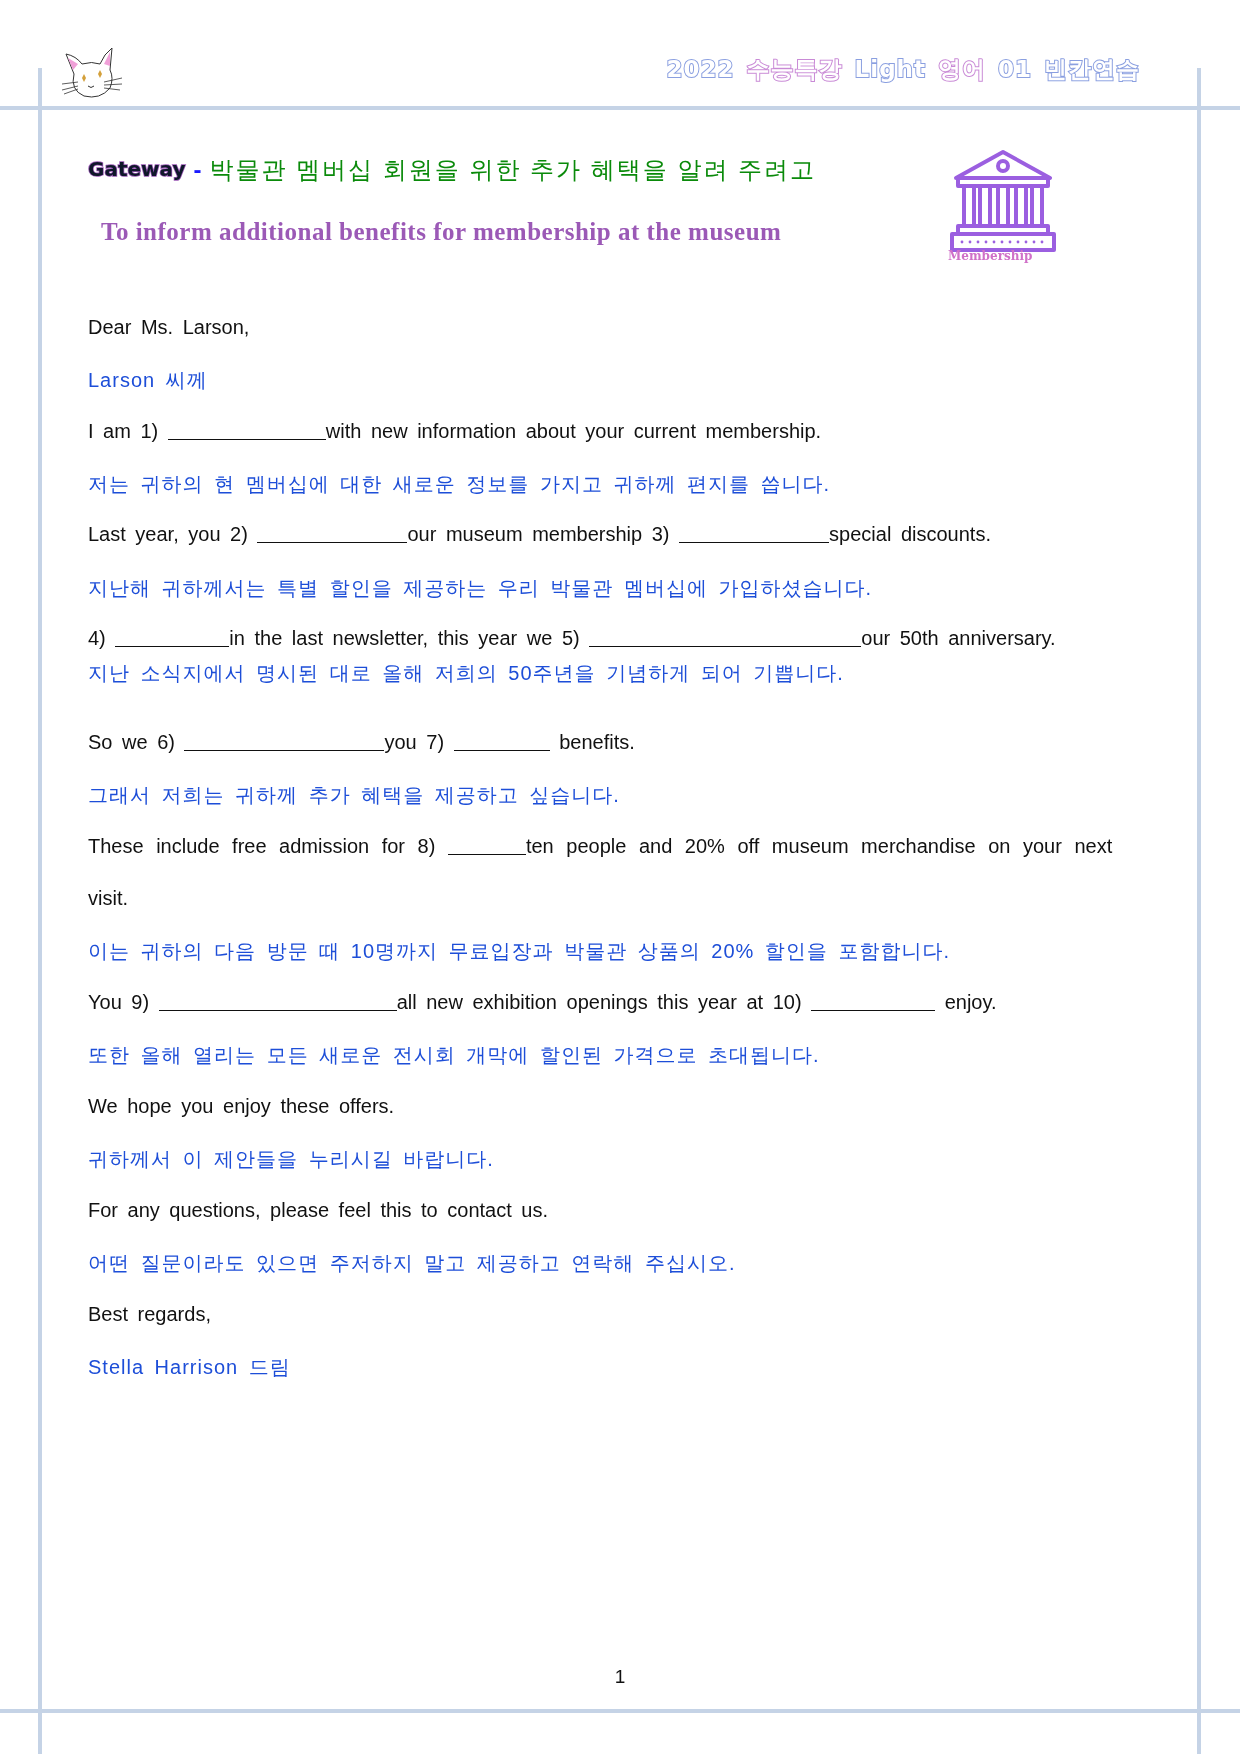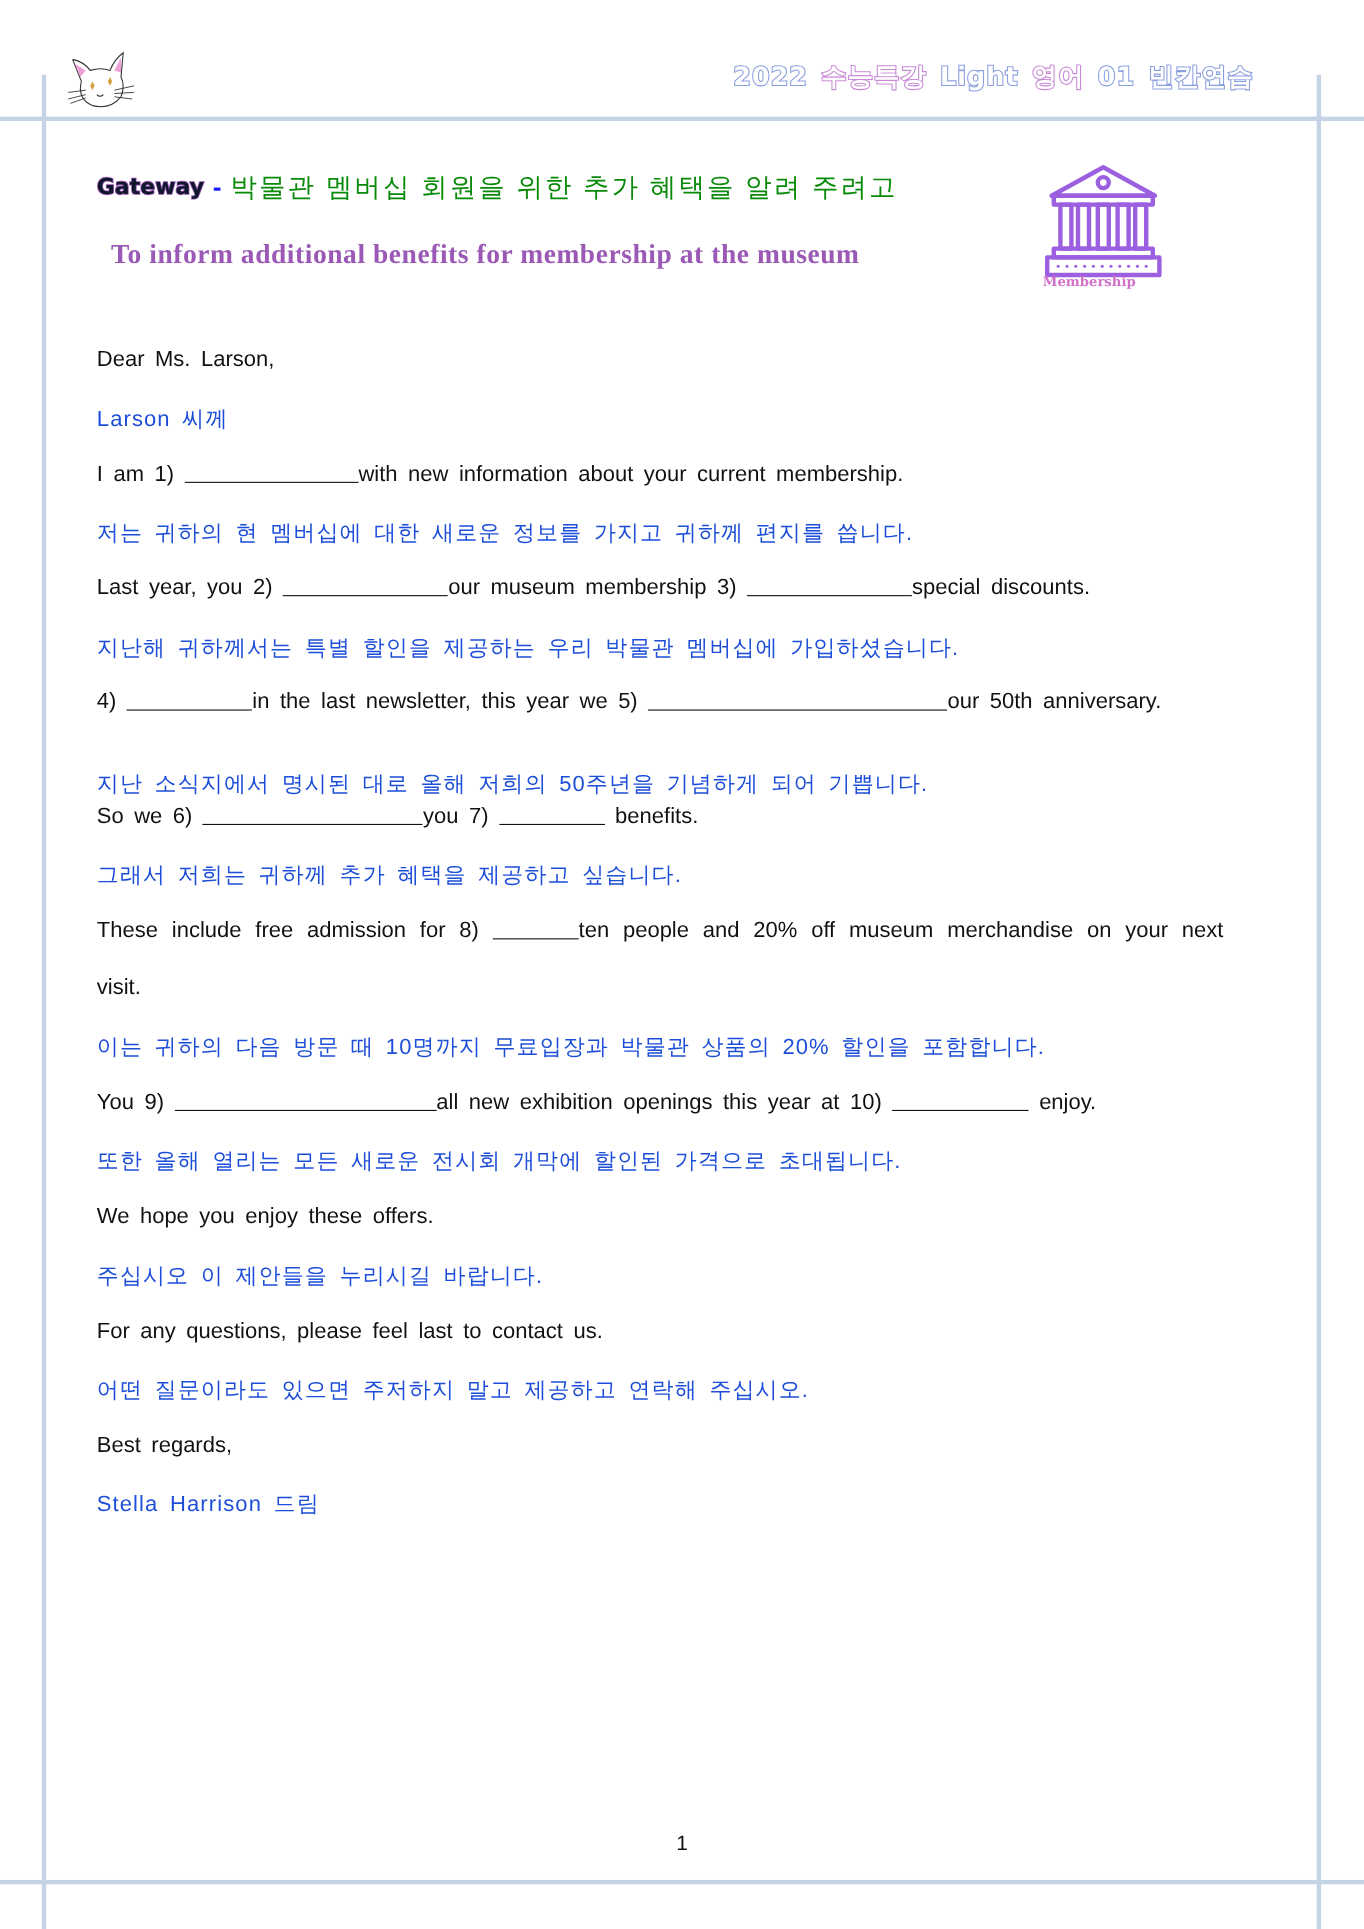--- a/index.html
+++ b/index.html
@@ -108,40 +108,40 @@
 <div class="line ko" style="top:471px">저는 귀하의 현 멤버십에 대한 새로운 정보를 가지고 귀하께 편지를 씁니다.</div>
 
 <div class="line en" style="top:523px">
   <span>Last year, you 2) </span><span class="blank" style="width:150px"></span><span>our museum membership 3) </span><span class="blank" style="width:150px"></span><span>special discounts.</span>
 </div>
 <div class="line ko" style="top:575px">지난해 귀하께서는 특별 할인을 제공하는 우리 박물관 멤버십에 가입하셨습니다.</div>
 
 <div class="line en" style="top:627px">
   <span>4) </span><span class="blank" style="width:114px"></span><span>in the last newsletter, this year we 5) </span><span class="blank" style="width:272px"></span><span>our 50th anniversary.</span>
 </div>
-<div class="line ko" style="top:699px">지난 소식지에서 명시된 대로 올해 저희의 50주년을 기념하게 되어 기쁩니다.</div>
+<div class="line ko" style="top:660px">지난 소식지에서 명시된 대로 올해 저희의 50주년을 기념하게 되어 기쁩니다.</div>
 
 <div class="line en" style="top:731px">
   <span>So we 6) </span><span class="blank" style="width:200px"></span><span>you 7) </span><span class="blank" style="width:96px"></span><span> benefits.</span>
 </div>
 <div class="line ko" style="top:782px">그래서 저희는 귀하께 추가 혜택을 제공하고 싶습니다.</div>
 
 <div class="line en" style="top:835px; word-spacing:7px">
   <span>These include free admission for 8) </span><span class="blank" style="width:78px"></span><span>ten people and 20% off museum merchandise on your next</span>
 </div>
 <div class="line en" style="top:887px">visit.</div>
 <div class="line ko" style="top:938px">이는 귀하의 다음 방문 때 10명까지 무료입장과 박물관 상품의 20% 할인을 포함합니다.</div>
 
 <div class="line en" style="top:991px">
   <span>You 9) </span><span class="blank" style="width:238px"></span><span>all new exhibition openings this year at 10) </span><span class="blank" style="width:124px"></span><span> enjoy.</span>
 </div>
 <div class="line ko" style="top:1042px">또한 올해 열리는 모든 새로운 전시회 개막에 할인된 가격으로 초대됩니다.</div>
 
 <div class="line en" style="top:1095px">We hope you enjoy these offers.</div>
-<div class="line ko" style="top:1146px">주십시오 이 제안들을 누리시길 바랍니다.</div>
+<div class="line ko" style="top:1146px">귀하께서 이 제안들을 누리시길 바랍니다.</div>
 
-<div class="line en" style="top:1199px">For any questions, please feel last to contact us.</div>
+<div class="line en" style="top:1199px">For any questions, please feel this to contact us.</div>
 <div class="line ko" style="top:1250px">어떤 질문이라도 있으면 주저하지 말고 제공하고 연락해 주십시오.</div>
 
 <div class="line en" style="top:1303px">Best regards,</div>
 <div class="line ko" style="top:1354px">Stella Harrison 드림</div>
 
 <div class="page-number">1</div>
 
 </body></html>

